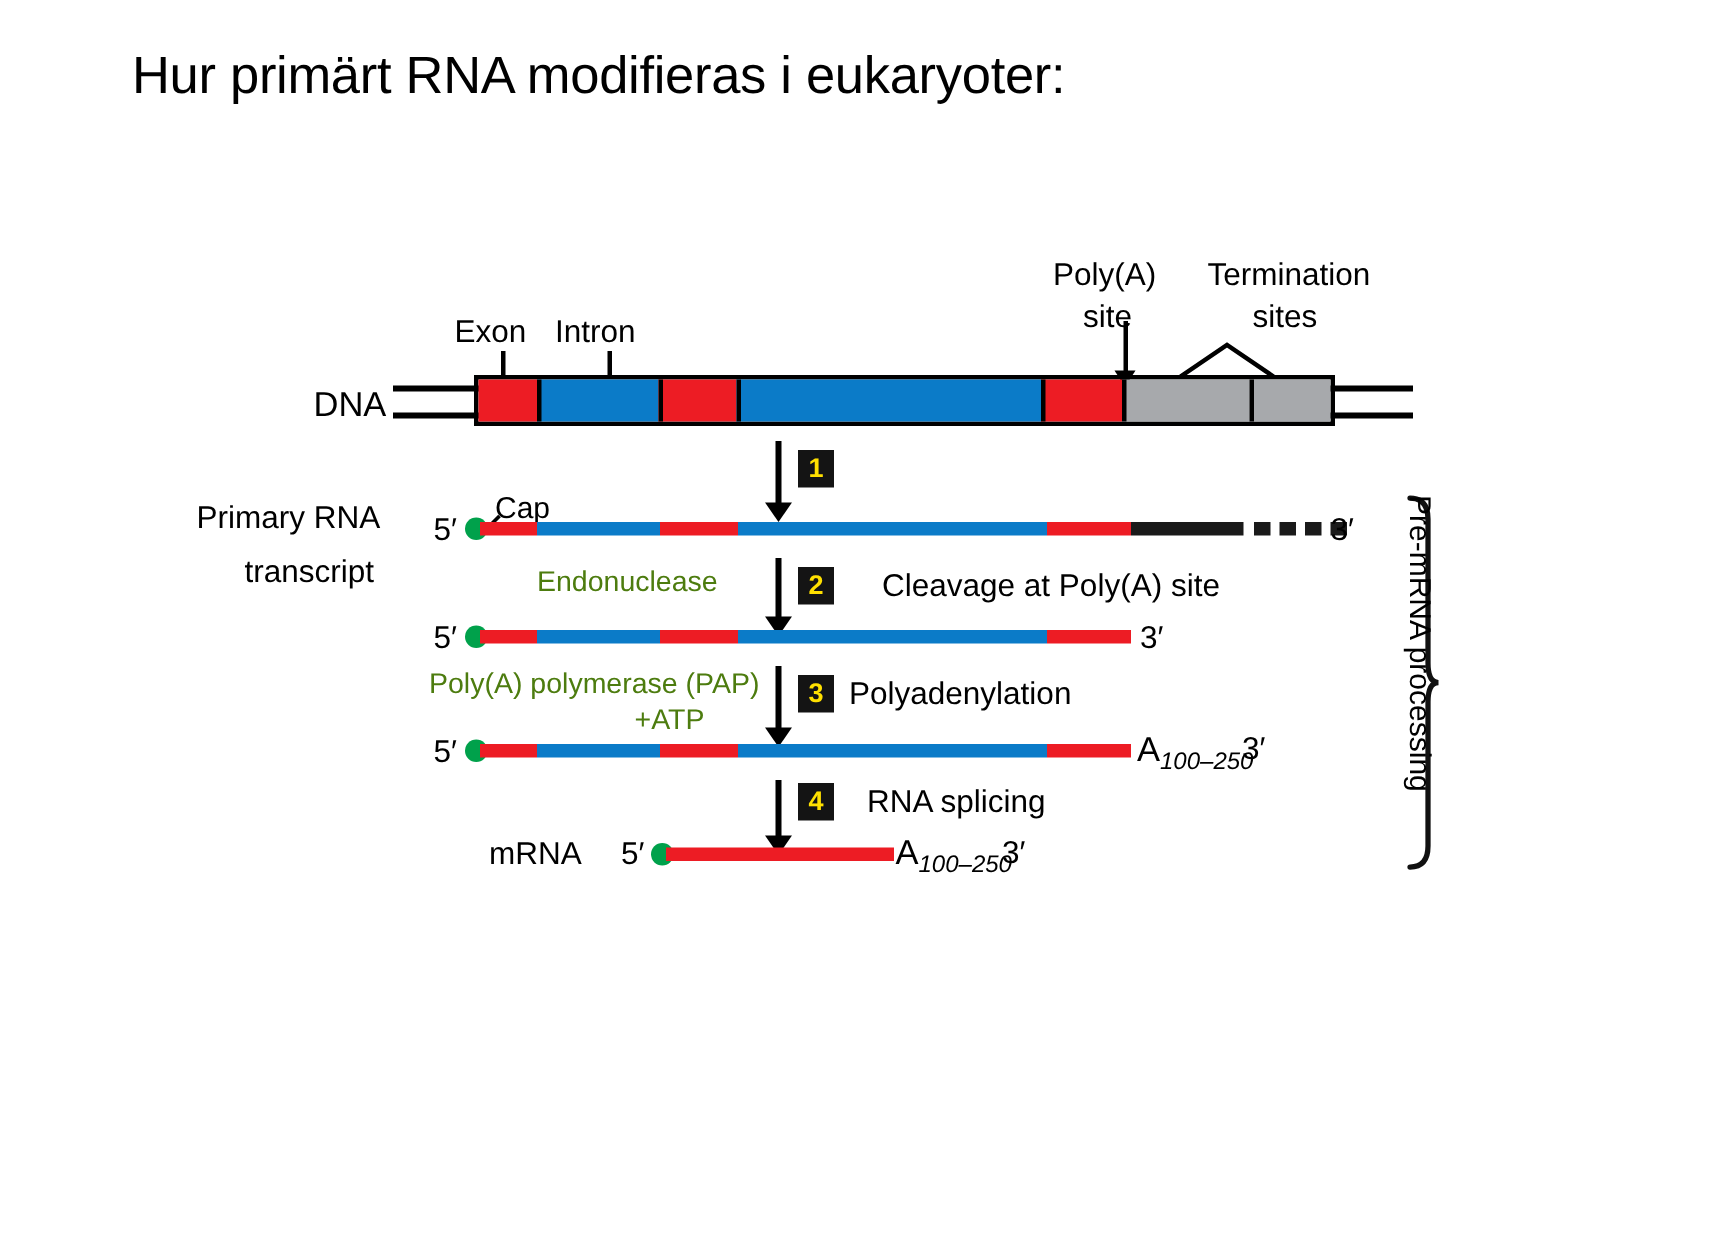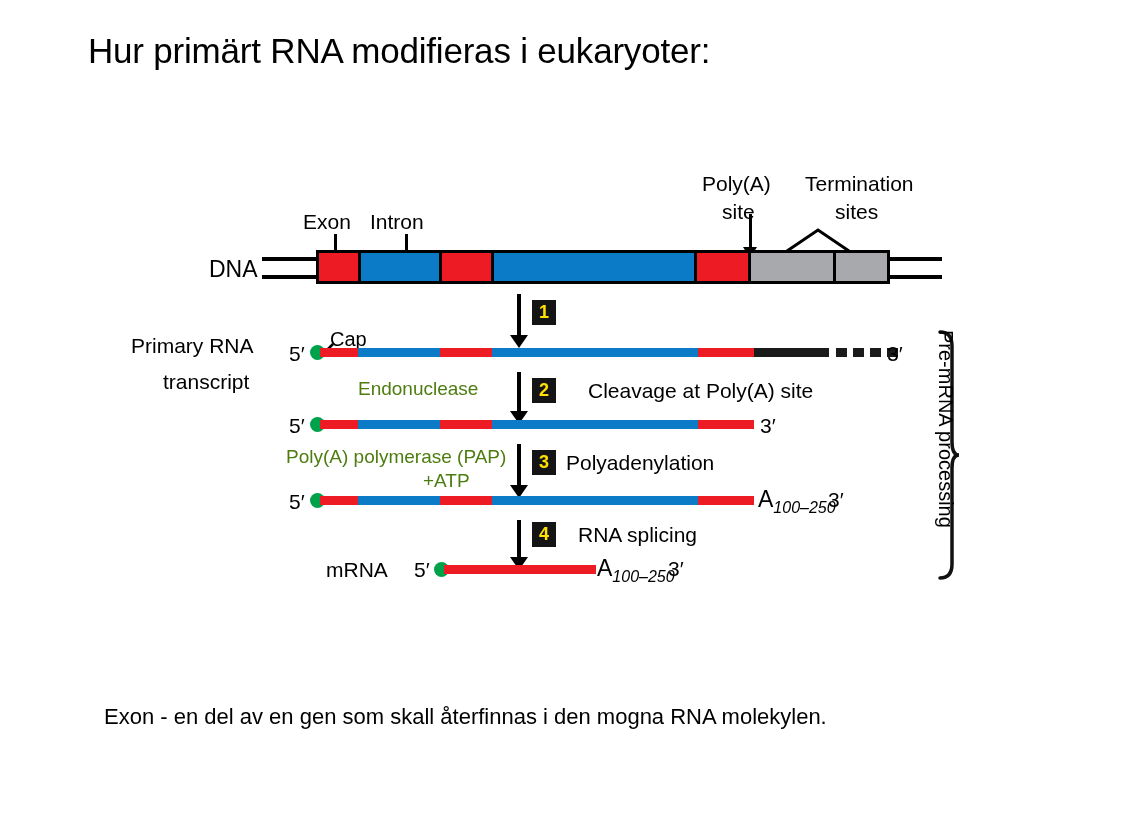--- a/index.html
+++ b/index.html
@@ -218,16 +218,15 @@
     <div class="prime" style="left:668px;top:407px;">3′</div>
 
   </div>
 
   <svg id="brace" viewBox="0 0 22 250" preserveAspectRatio="none">
     <path d="M2,2 Q14,2 14,16 L14,112 Q14,125 21,125 Q14,125 14,138 L14,234 Q14,248 2,248" fill="none" stroke="#111" stroke-width="3.5" stroke-linecap="round"></path>
   </svg>
   <div id="brace-label">Pre-mRNA processing</div>
 
   <div id="captions">
-    <div>Exon -  en del av en gen som skall återfinnas i den mogna RNA molekylen.</div>
   </div>
 
 </div>
 
 </body></html>

